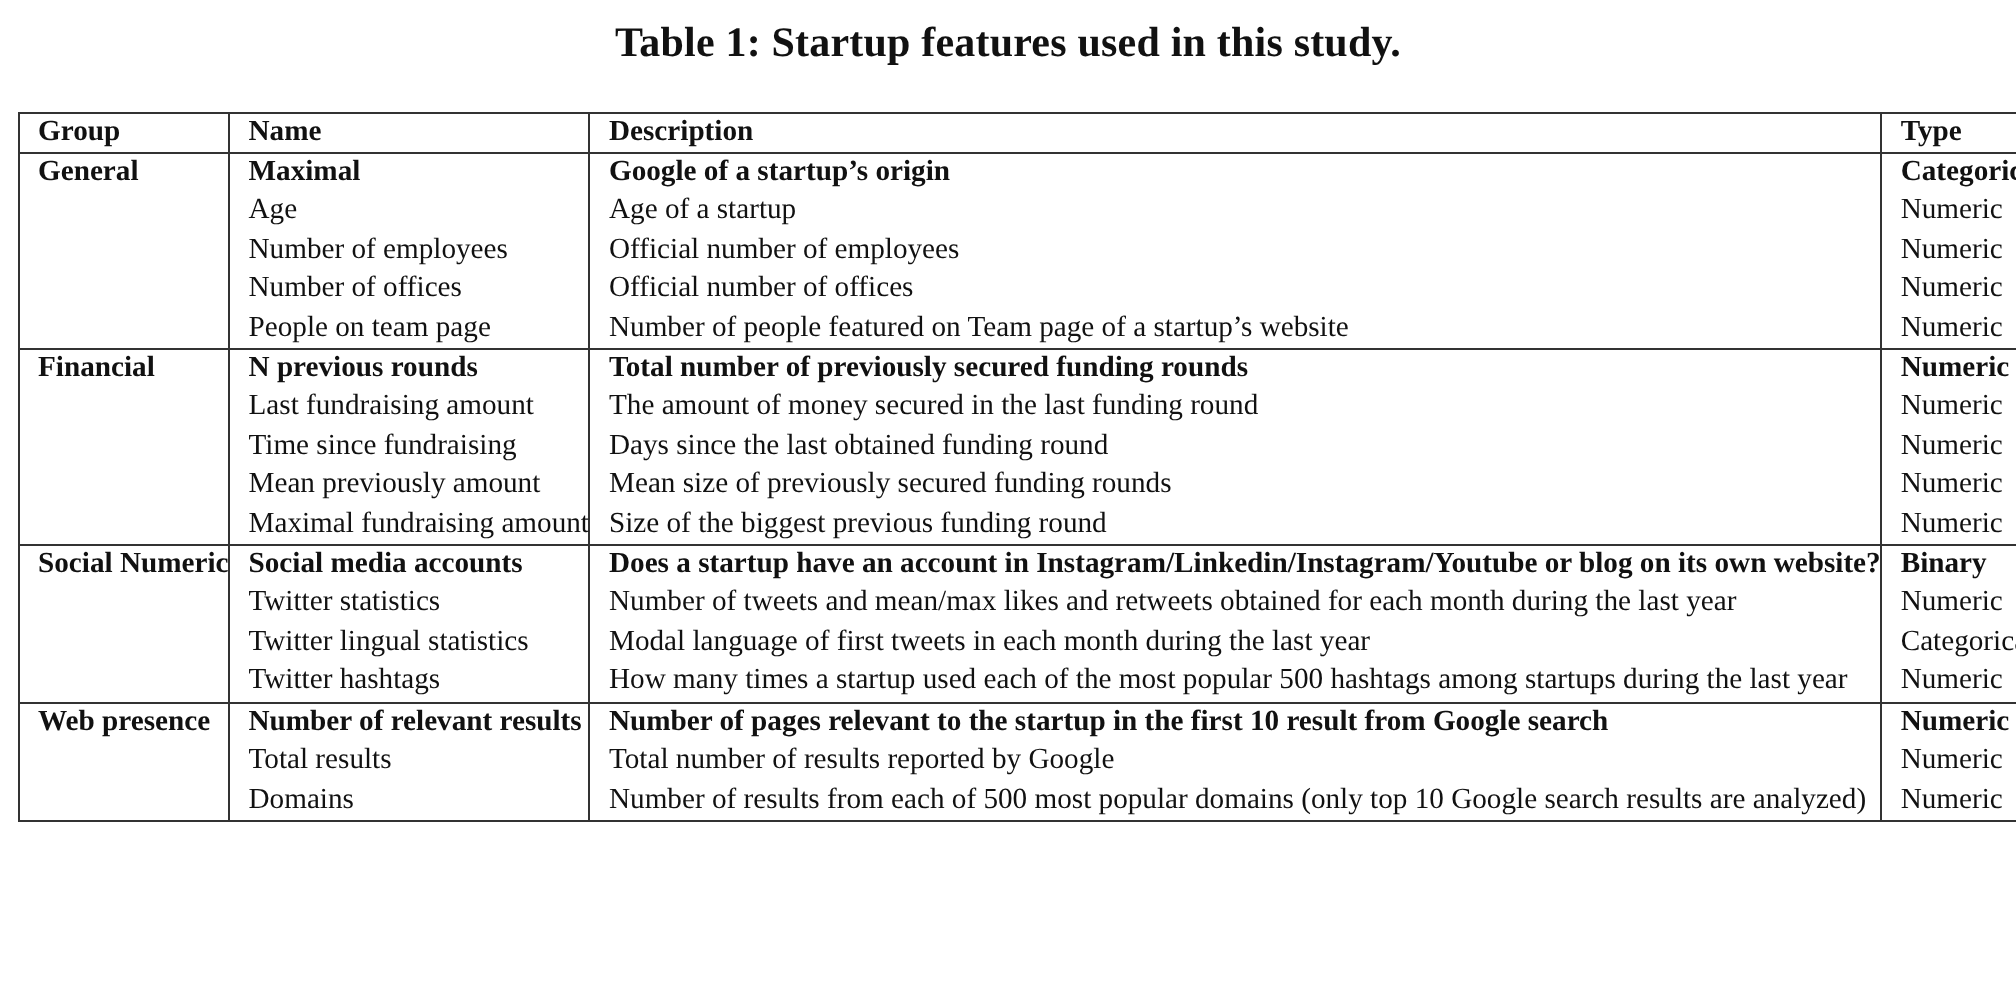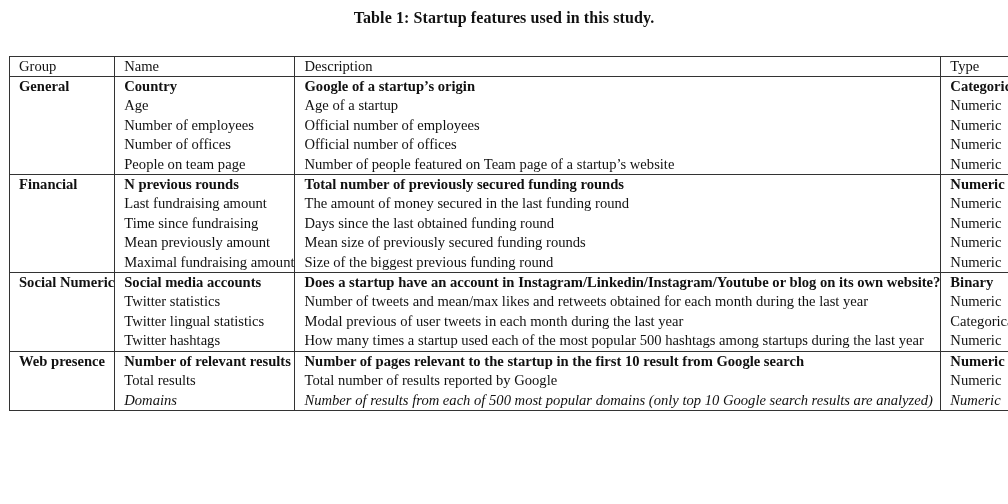--- a/index.html
+++ b/index.html
@@ -3,42 +3,42 @@
 <meta charset="utf-8">
 <style>
   html, body { margin: 0; padding: 0; background: #ffffff; }
   body {
     width: 1008px; height: 504px; overflow: hidden; position: relative;
     font-family: "Liberation Serif", "DejaVu Serif", serif;
     color: #111111;
   }
   .caption {
     position: absolute; left: 0; top: 9px; width: 1008px;
-    text-align: center; font-weight: bold; font-size: 16px;
+    text-align: center; font-weight: bold; font-size: 21px;
     letter-spacing: 0.1px;
   }
   table.features {
     position: absolute; left: 9px; top: 56px;
     width: 989px;
     border-collapse: collapse;
     font-size: 14.6px;
     line-height: 19.4px;
   }
   table.features td, table.features th {
     border-left: 1.3px solid #333;
     border-right: 1.3px solid #333;
     padding: 0 0 0 9px;
     vertical-align: top;
     font-weight: normal;
     text-align: left;
     white-space: nowrap;
   }
-  table.features th { border-top: 1.3px solid #333; border-bottom: 1.3px solid #333; line-height: 19px; }
+  table.features th { border-top: 1.3px solid #333; border-bottom: 1.3px solid #333; line-height: 19px; font-weight: bold; }
   table.features tr.group-start td { border-top: 1.3px solid #333; font-weight: bold; }
-  table.features tbody tr:last-child td { border-bottom: 1.3px solid #333; font-style: italic; }
+  table.features tbody tr:last-child td { border-bottom: 1.3px solid #333; }
   .col-group { width: 113px; }
   .col-name { width: 194px; }
   .col-desc { width: 505px; }
   .col-type { width: 82px; }
   td.desc { white-space: normal; padding-right: 6px; }
 </style>
 </head>
 <body>
 
 <div class="caption">Table 1: Startup features used in this study.</div>
@@ -55,21 +55,21 @@
       <th>Group</th>
       <th>Name</th>
       <th>Description</th>
       <th>Type</th>
 
     </tr>
   </thead>
   <tbody>
       <tr class="group-start">
         <td>General</td>
-        <td>Country</td>
+        <td>Maximal</td>
         <td class="desc">Google of a startup’s origin</td>
         <td>Categorical</td>
       </tr>
       <tr>
         <td></td>
         <td>Age</td>
         <td class="desc">Age of a startup</td>
         <td>Numeric</td>
       </tr>
       <tr>
@@ -128,21 +128,21 @@
       </tr>
       <tr>
         <td></td>
         <td>Twitter statistics</td>
         <td class="desc">Number of tweets and mean/max likes and retweets obtained for each month during the last year</td>
         <td>Numeric</td>
       </tr>
       <tr>
         <td></td>
         <td>Twitter lingual statistics</td>
-        <td class="desc">Modal previous of user tweets in each month during the last year</td>
+        <td class="desc">Modal language of first tweets in each month during the last year</td>
         <td>Categorical</td>
       </tr>
       <tr>
         <td></td>
         <td>Twitter hashtags</td>
         <td class="desc">How many times a startup used each of the most popular 500 hashtags among startups during the last year</td>
         <td>Numeric</td>
       </tr>
       <tr class="group-start">
         <td>Web presence</td>

